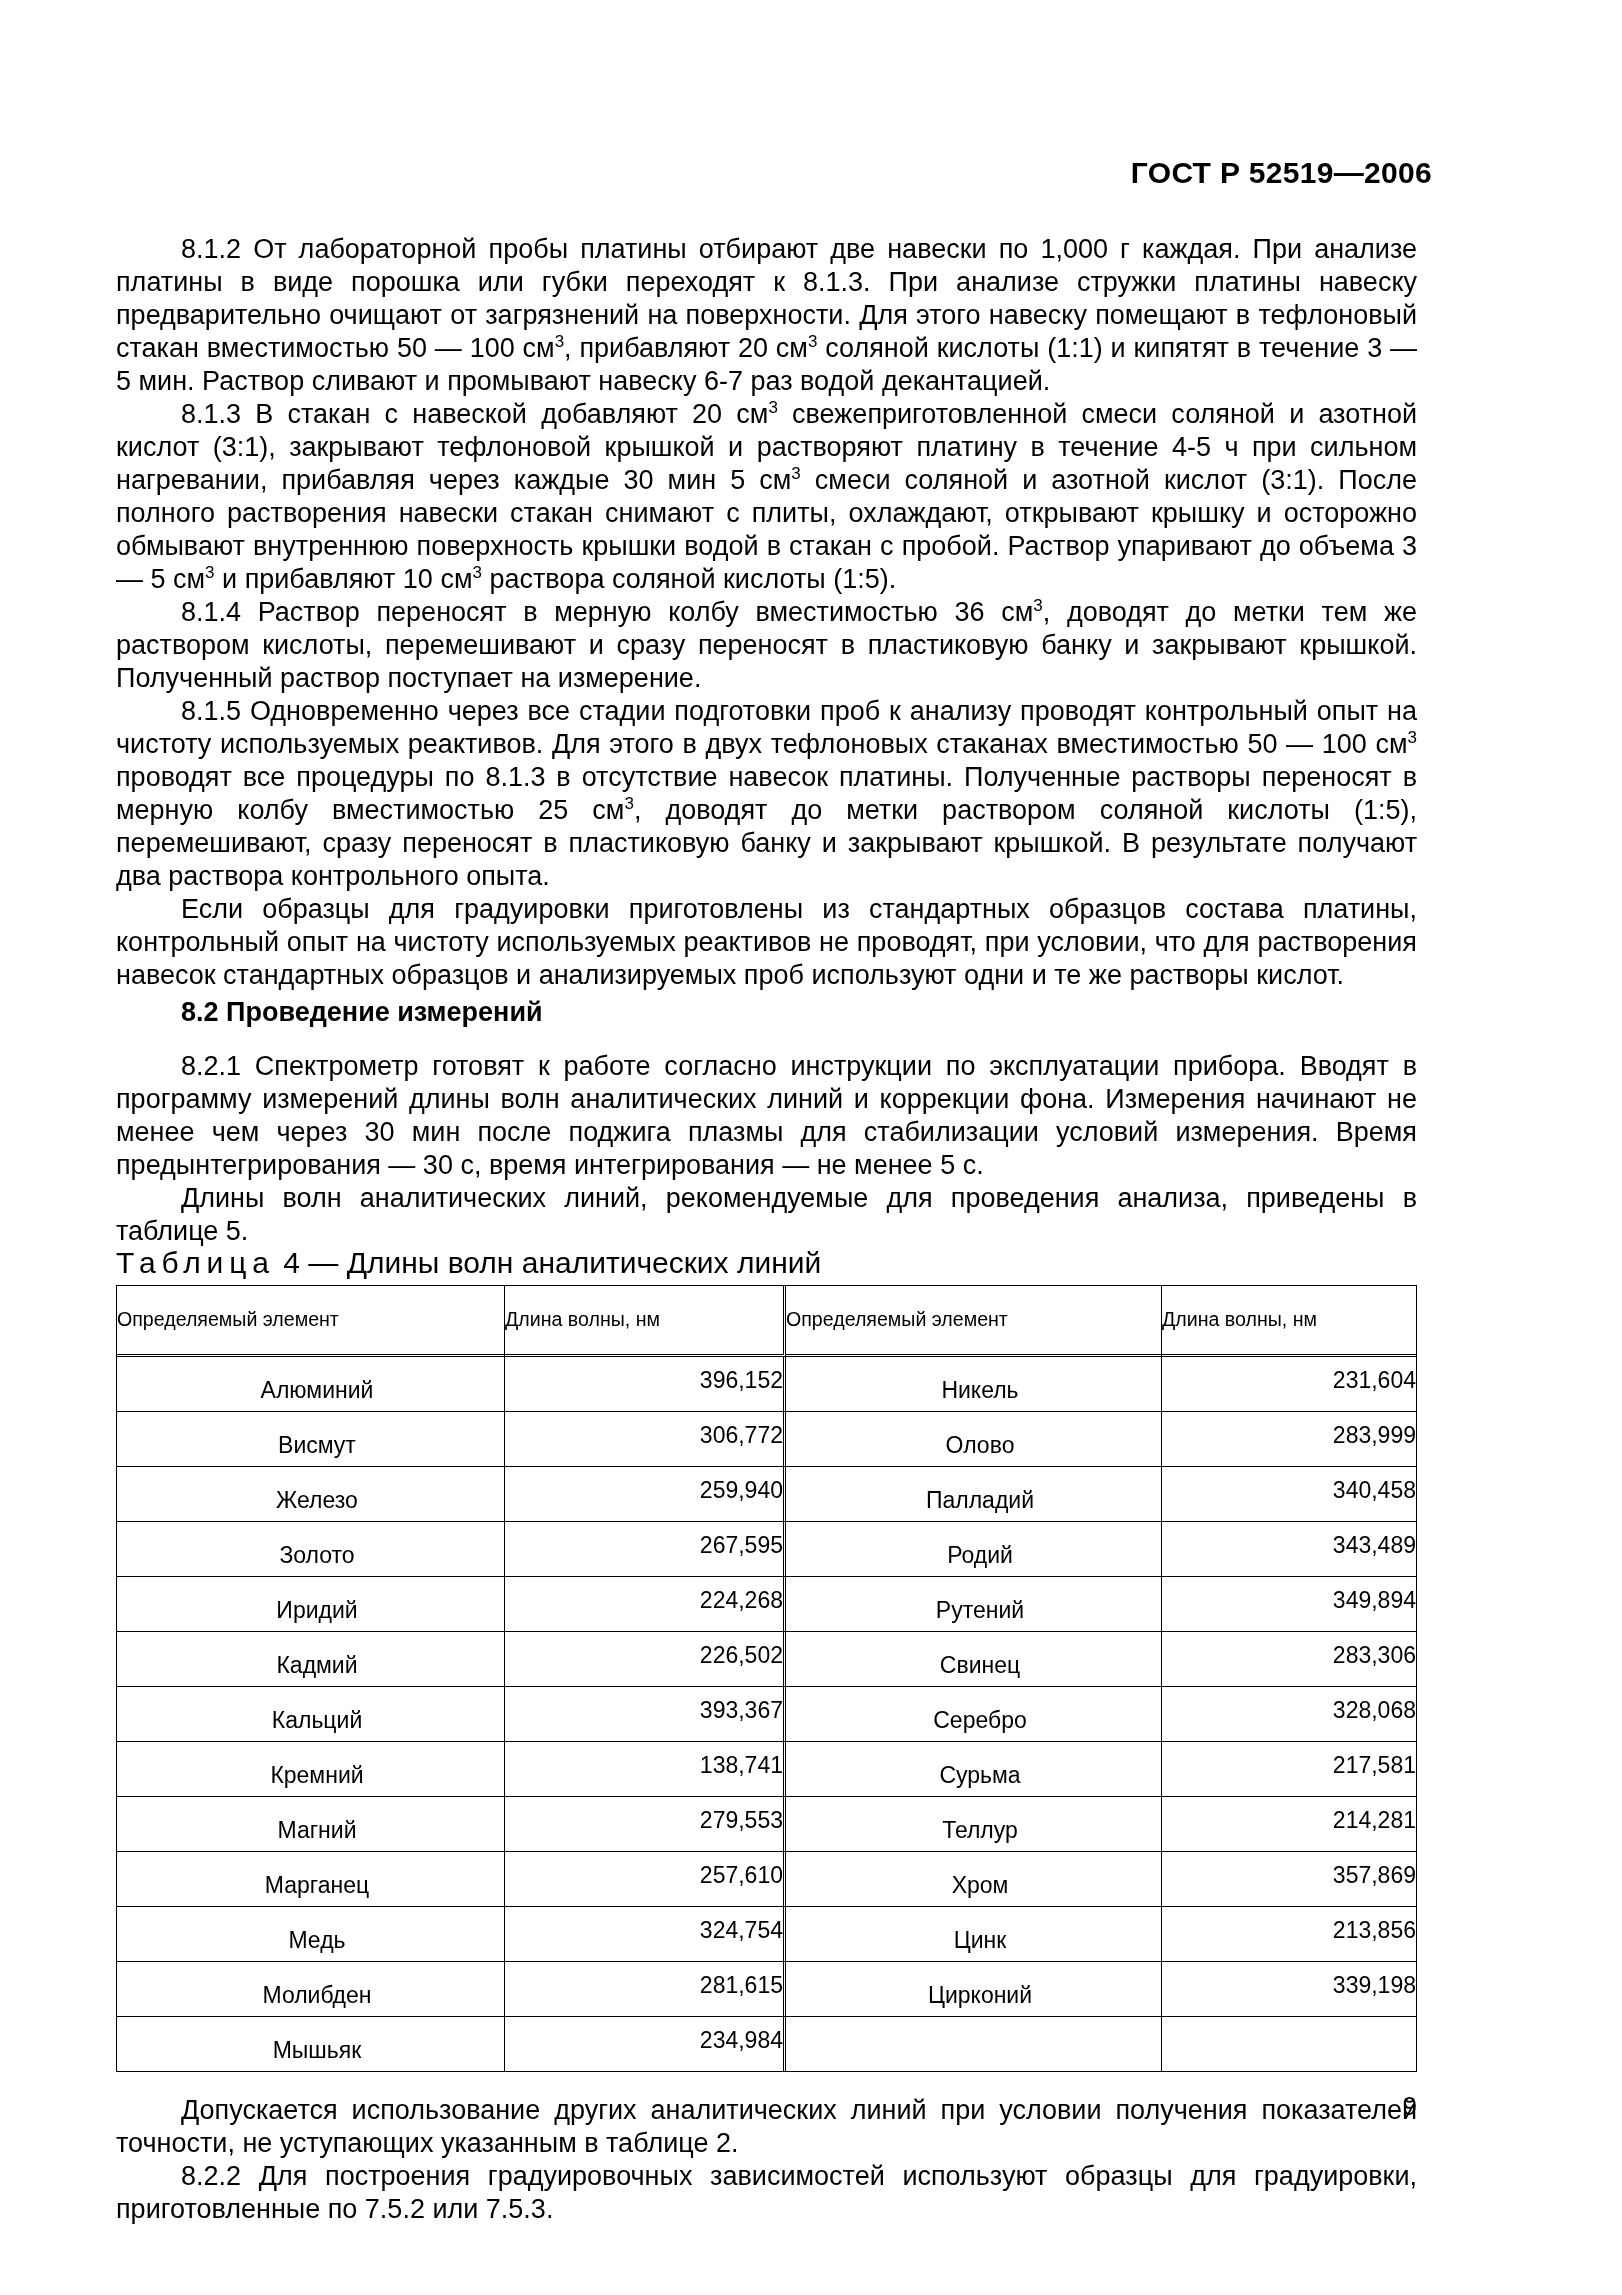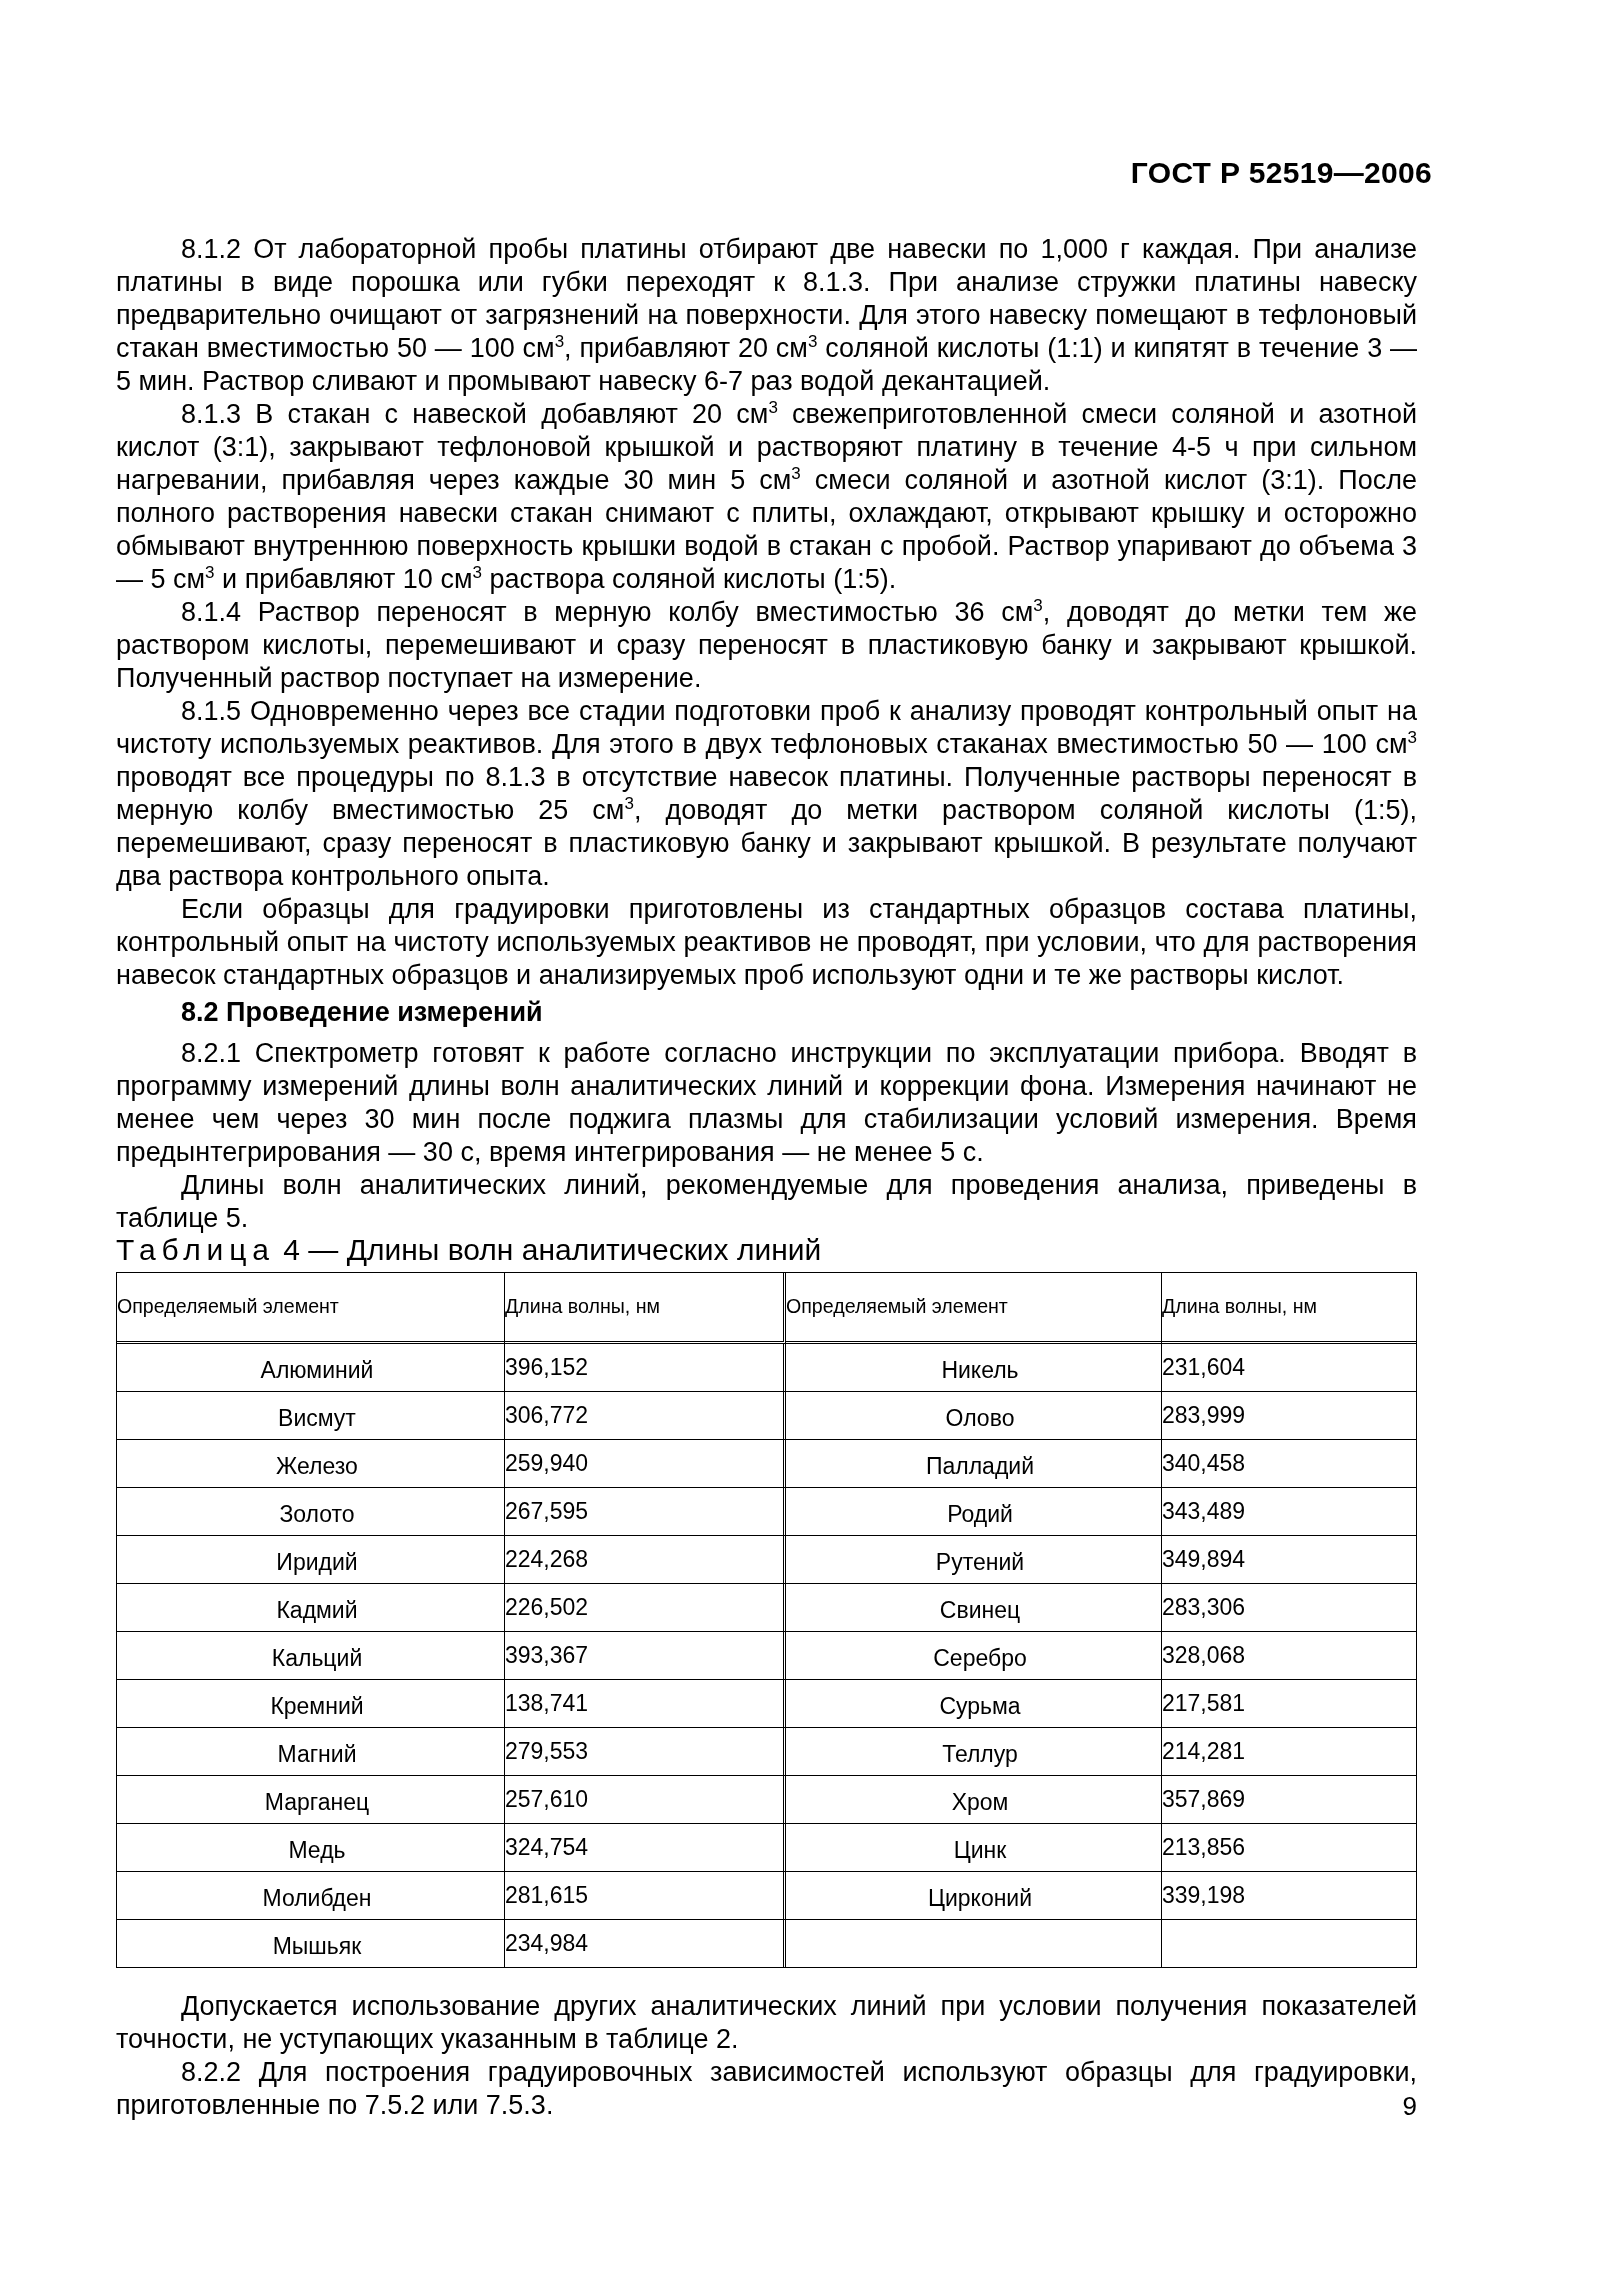--- a/index.html
+++ b/index.html
@@ -3,33 +3,33 @@
 <meta charset="utf-8">
 <style>
   html, body { margin: 0; padding: 0; background: #ffffff; }
   body { width: 1623px; height: 2295px; position: relative; overflow: hidden;
          font-family: "Liberation Sans", sans-serif; color: #000; }
   .page-header { position: absolute; top: 156px; right: 191px; font-weight: bold;
                  font-size: 30px; letter-spacing: 0.3px; }
   .body-text { position: absolute; left: 116px; width: 1301px; top: 233px;
                font-size: 27px; line-height: 33px; text-align: justify; }
   .body-text p { margin: 0; text-indent: 65px; }
-  .body-text p.heading { font-weight: bold; margin-top: 3.9px; margin-bottom: 8px; }
+  .body-text p.heading { font-weight: bold; margin-top: 3.9px; margin-bottom: 21px; }
   sup { font-size: 17px; line-height: 0; vertical-align: 9.8px; }
   .table-caption { margin-top: 22px; text-indent: 0 !important; font-size: 30px; line-height: 29px; }
   .caption-word { letter-spacing: 5.9px; }
   table.wl { border-collapse: separate; border-spacing: 0; width: 1301px; margin-top: 7.9px;
              font-size: 23px; table-layout: fixed; border-radius: 13px; }
   table.wl td, table.wl th { border-right: 1px solid #000; border-bottom: 1.3px solid #000;
              padding: 0; height: 40px; vertical-align: bottom; }
   table.wl tr td:first-child, table.wl tr th:first-child { border-left: 1.3px solid #000; }
   table.wl thead th { border-top: 1.3px solid #000; height: 68px; vertical-align: middle;
              font-weight: normal; font-size: 19.6px; border-bottom: 3.9px double #000; }
   table.wl .name { text-align: center; padding-left: 13px; padding-bottom: 3.9px; }
-  table.wl .val { text-align: left; padding-bottom: 7px; }
+  table.wl .val { text-align: right; padding-bottom: 14px; }
   table.wl .split { border-right: 3.9px double #000; }
   .page-number { position: absolute; top: 2091px; right: 206px; font-size: 26px; }
 </style>
 </head>
 <body>
 
 <div class="page-header">ГОСТ Р 52519—2006</div>
 
 <div class="body-text">
   <p><span>8.1.2  От лабораторной пробы платины отбирают две навески по 1,000 г каждая. При анализе платины в виде порошка или губки переходят к 8.1.3. При анализе стружки платины навеску предварительно очищают от загрязнений на поверхности. Для этого навеску помещают в тефлоновый стакан вместимостью 50 — 100 см</span><sup>3</sup><span>, прибавляют 20 см</span><sup>3</sup><span> соляной кислоты (1:1) и кипятят в течение 3 — 5 мин. Раствор сливают и промывают навеску 6-7 раз водой декантацией.</span></p>

